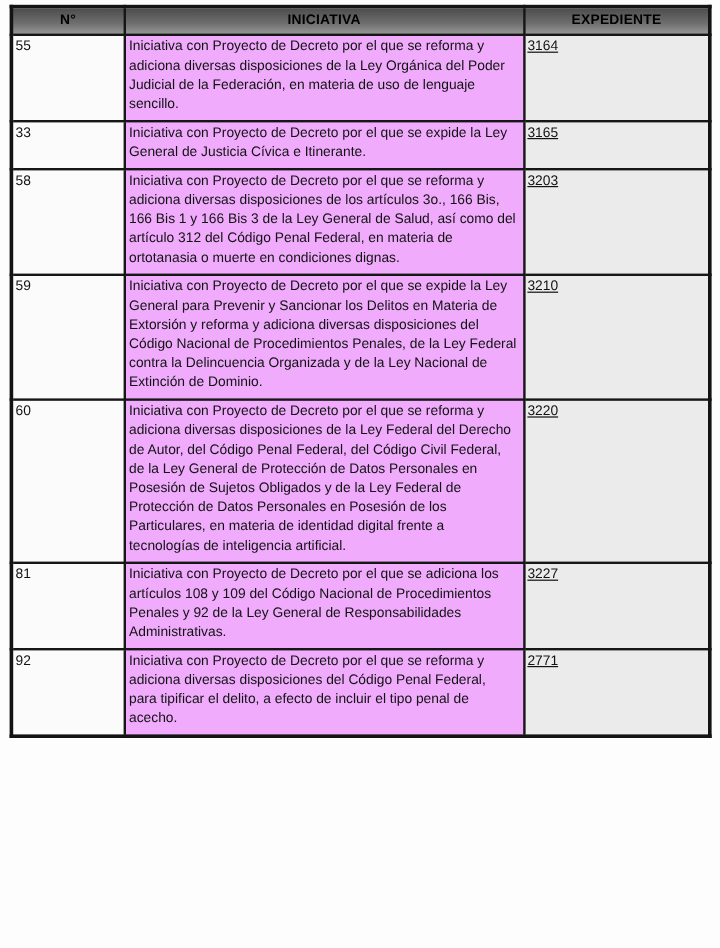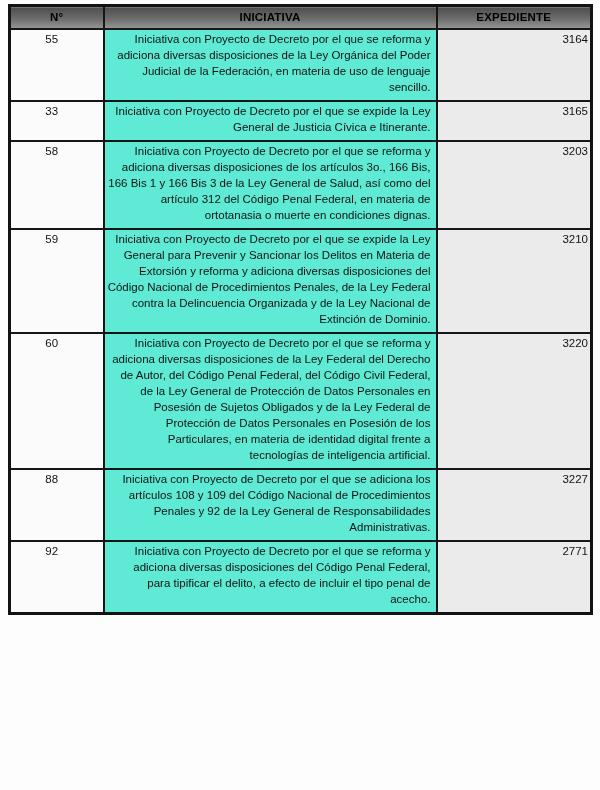--- a/index.html
+++ b/index.html
@@ -41,33 +41,34 @@
   }
   td {
     font-size: 11.5px;
     line-height: 16px;
     color: #121212;
   }
   col.c-num { width: 94px; }
   col.c-ini { width: 333px; }
   col.c-exp { width: 155px; }
   td.cell-num {
-    text-align: center;
+    text-align: left;
     background: #fbfbfb;
     padding: 1px 12px 4px 2px;
   }
   td.cell-iniciativa {
-    background: #5eead4;
+    background: #f0abfc;
     padding: 1px 5px 5px 3px;
-    text-align: right;
+    text-align: left;
   }
   td.cell-expediente {
-    text-align: right;
+    text-align: left;
     background: #ebebeb;
     padding: 1px 2px 4px 2px;
+    text-decoration: underline;
   }
 </style>
 </head>
 <body>
 
 <div class="sheet">
   <table class="doc-table">
     <colgroup>
       <col class="c-num">
       <col class="c-ini">
@@ -100,21 +101,21 @@
           <td class="cell-num">59</td>
           <td class="cell-iniciativa">Iniciativa con Proyecto de Decreto por el que se expide la Ley General para Prevenir y Sancionar los Delitos en Materia de Extorsión y reforma y adiciona diversas disposiciones del Código Nacional de Procedimientos Penales, de la Ley Federal contra la Delincuencia Organizada y de la Ley Nacional de Extinción de Dominio.</td>
           <td class="cell-expediente">3210</td>
         </tr>
         <tr>
           <td class="cell-num">60</td>
           <td class="cell-iniciativa">Iniciativa con Proyecto de Decreto por el que se reforma y adiciona diversas disposiciones de la Ley Federal del Derecho de Autor, del Código Penal Federal, del Código Civil Federal, de la Ley General de Protección de Datos Personales en Posesión de Sujetos Obligados y de la Ley Federal de Protección de Datos Personales en Posesión de los Particulares, en materia de identidad digital frente a tecnologías de inteligencia artificial.</td>
           <td class="cell-expediente">3220</td>
         </tr>
         <tr>
-          <td class="cell-num">88</td>
+          <td class="cell-num">81</td>
           <td class="cell-iniciativa">Iniciativa con Proyecto de Decreto por el que se adiciona los artículos 108 y 109 del Código Nacional de Procedimientos Penales y 92 de la Ley General de Responsabilidades Administrativas.</td>
           <td class="cell-expediente">3227</td>
         </tr>
         <tr>
           <td class="cell-num">92</td>
           <td class="cell-iniciativa">Iniciativa con Proyecto de Decreto por el que se reforma y adiciona diversas disposiciones del Código Penal Federal, para tipificar el delito, a efecto de incluir el tipo penal de acecho.</td>
           <td class="cell-expediente">2771</td>
         </tr>
       </tbody>
   </table>

